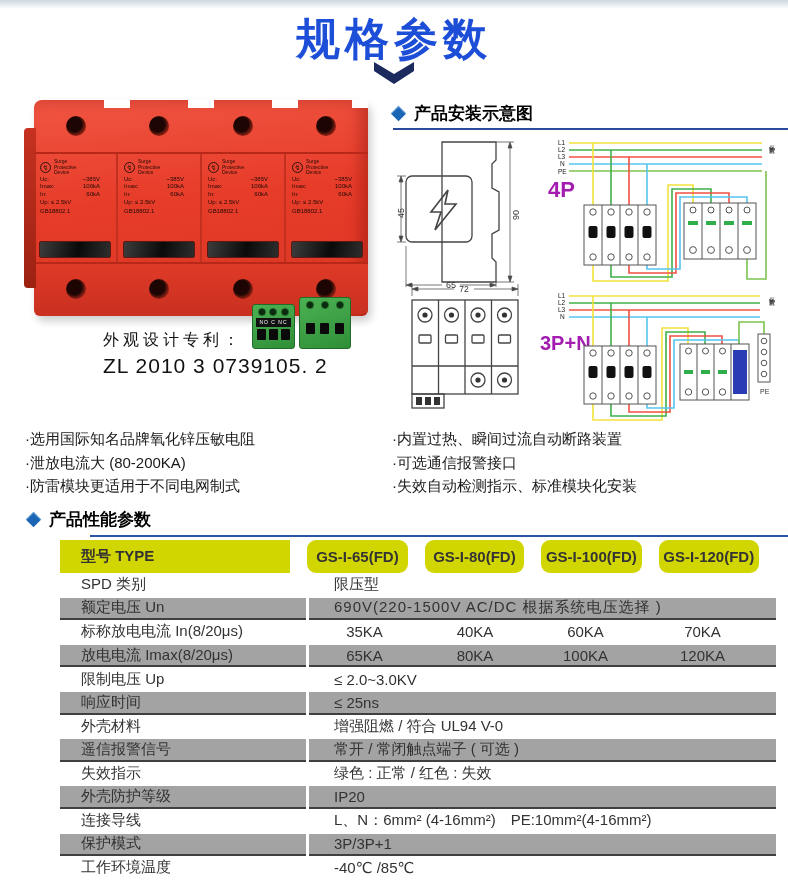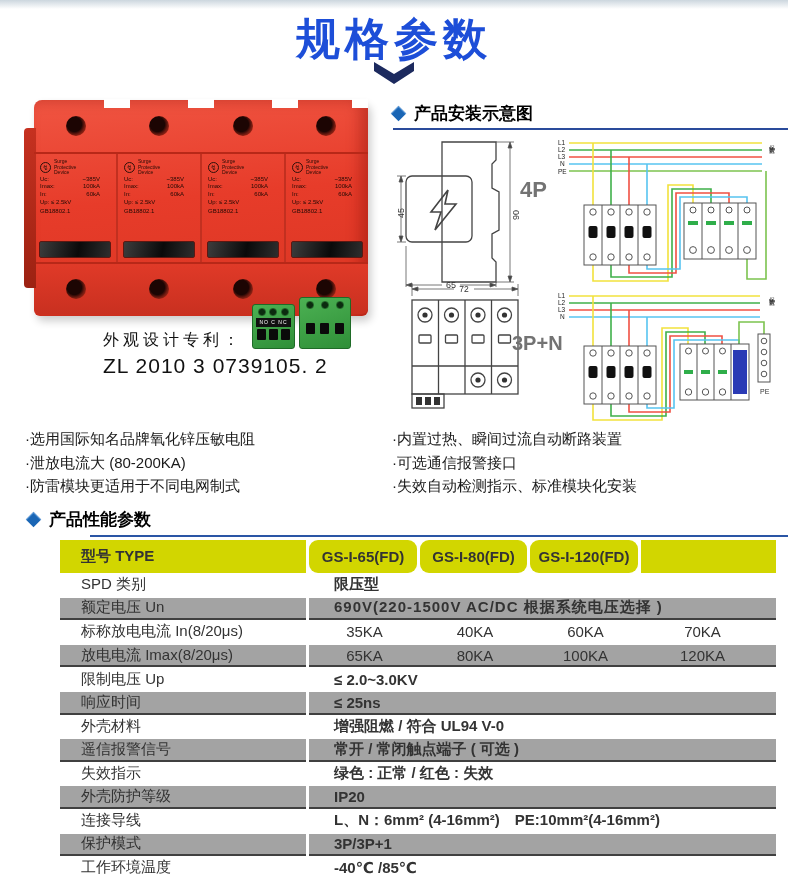--- a/index.html
+++ b/index.html
@@ -61,44 +61,44 @@
                 font-size:17px; font-weight:bold; color:#000; }
   .diamond { width:11px; height:11px; background:#1a66b5; transform:rotate(45deg);
              box-shadow:inset 1px 1px 0 #5f9bd8; }
   .h-install { left:393px; top:102px; }
   .rule-install { position:absolute; left:393px; top:128px; width:395px; height:2px; background:#2a4b9b; }
   .h-specs { left:28px; top:508px; }
   .rule-specs { position:absolute; left:90px; top:535px; width:698px; height:2px; background:#2a55a5; }
   
   svg text { font-family:"Liberation Sans","DejaVu Sans",sans-serif; }
   .dwg { position:absolute; }
-  .dwg-label { position:absolute; font-weight:bold; color:#737373; }
+  .dwg-label { position:absolute; font-weight:bold; color:#a21caf;margin-left:28px; }
   .lbl-4p { left:520px; top:177px; font-size:22px; }
   .lbl-3pn { left:512px; top:332px; font-size:20px; }
   .vlabel { position:absolute; writing-mode:vertical-rl; font-size:6px; color:#333;
             letter-spacing:1px; line-height:7px; }
   .vl-4p { left:768px; top:140px; }
   .vl-3pn { left:768px; top:292px; }
   .pe-lbl { position:absolute; left:760px; top:388px; font-size:7px; color:#333; }
   
   .feat { position:absolute; top:427px; font-size:15px; line-height:23.5px; color:#1a1a1a; }
   .feat-left { left:25px; width:360px; }
   .feat-right { left:392px; width:396px; }
   
   .spec-table { position:absolute; left:60px; top:540px; width:716px; font-size:15px; color:#333; }
   .t-head { display:flex; height:33px; font-weight:bold; }
-  .t-head .cell { background:#d2d600; display:flex; align-items:center; margin-right:3px; }
+  .t-head .cell { background:#d2d600; display:flex; align-items:center; margin-right:17px; }
   .t-head .cell.fill { margin-right:0; flex:1; }
   .cell-label { width:246px; padding-left:21px; }
   .hc { justify-content:center;border-radius:9px; }
   .hc1{width:108px}.hc2{width:107px}.hc3{width:108px}.hc4{width:108px}
   .t-row { display:flex; height:23.6px; align-items:stretch; }
   .t-row .lab { width:246px; padding-left:21px; margin-right:3px; display:flex; align-items:center; }
   .t-row .vals { flex:1; display:flex; align-items:center; }
-  .t-row .vspan { padding-left:25px;font-weight:bold; }
+  .t-row .vspan { padding-left:25px; }
   .t-row.gray .lab, .t-row.gray .vals { background:#a3a3a3; border-top:1px solid #fff; border-bottom:2px solid #404040; }
   .v4 { display:flex; width:100%; }
   .v4 .v { text-align:center; }
   .v4 .v:nth-child(1){width:111px}.v4 .v:nth-child(2){width:110px}
   .v4 .v:nth-child(3){width:111px}.v4 .v:nth-child(4){width:123px}
   .sp1 { letter-spacing:1px; }
 </style>
 </head>
 <body>
 
@@ -471,20 +471,21 @@
     <span class="diamond"></span>
     <span>产品性能参数</span>
   </div>
   <div class="rule-specs"></div>
 
   <div class="spec-table">
     <div class="t-head">
       <div class="cell cell-label">型号 TYPE</div>
       <div class="cell hc hc1">GS-I-65(FD)</div>
       <div class="cell hc hc2">GS-I-80(FD)</div>
+      <div class="cell hc hc3">GS-I-100(FD)</div>
       <div class="cell hc hc4">GS-I-120(FD)</div>
       <div class="cell fill"></div>
     </div>
     <div class="t-row">
       <div class="lab">SPD 类别</div>
       <div class="vals vspan">限压型</div>
     </div>
     <div class="t-row gray">
       <div class="lab">额定电压 Un</div>
       <div class="vals vspan sp1">690V(220-1500V  AC/DC 根据系统电压选择 )</div>

